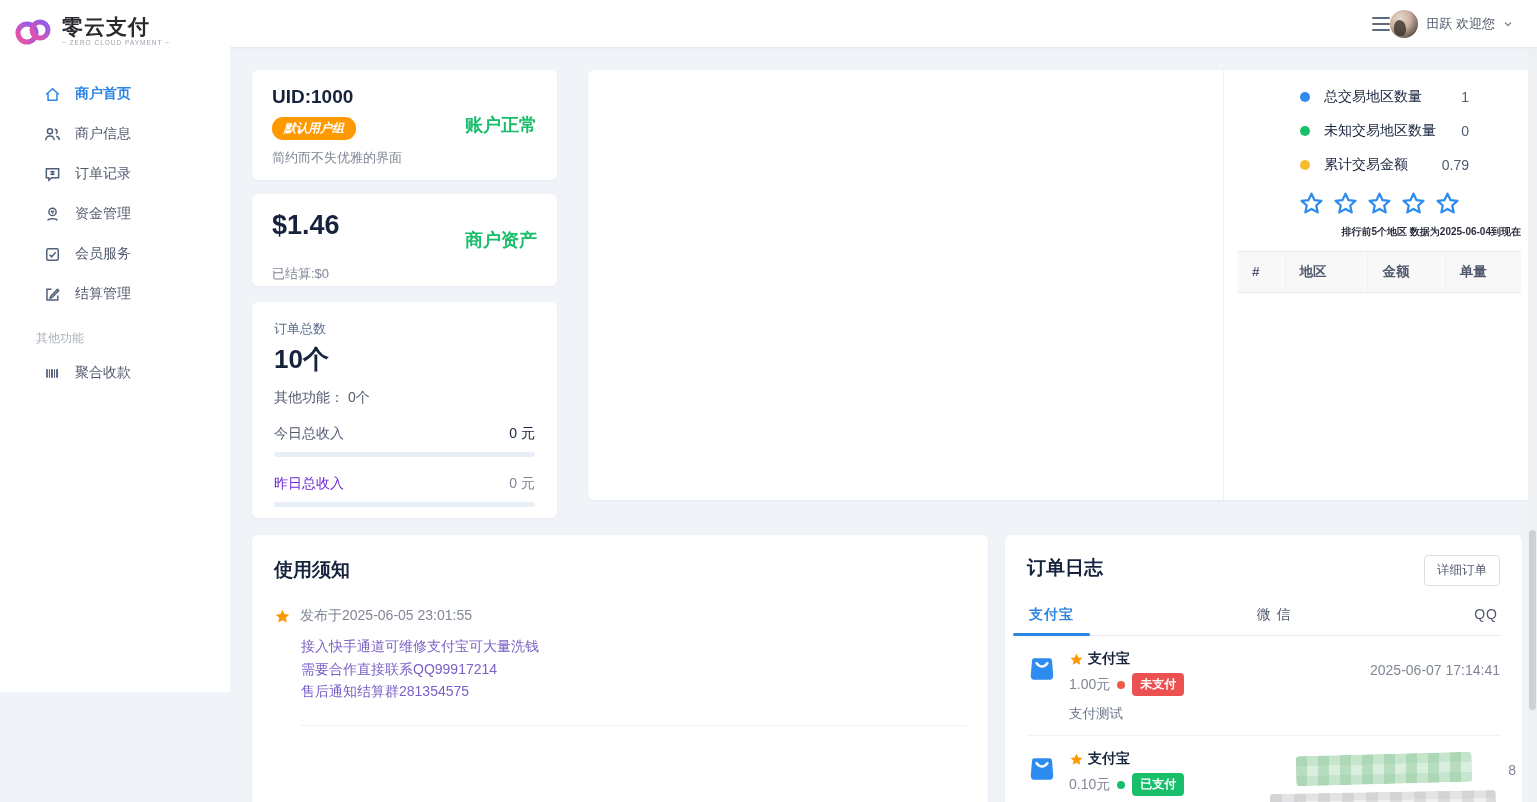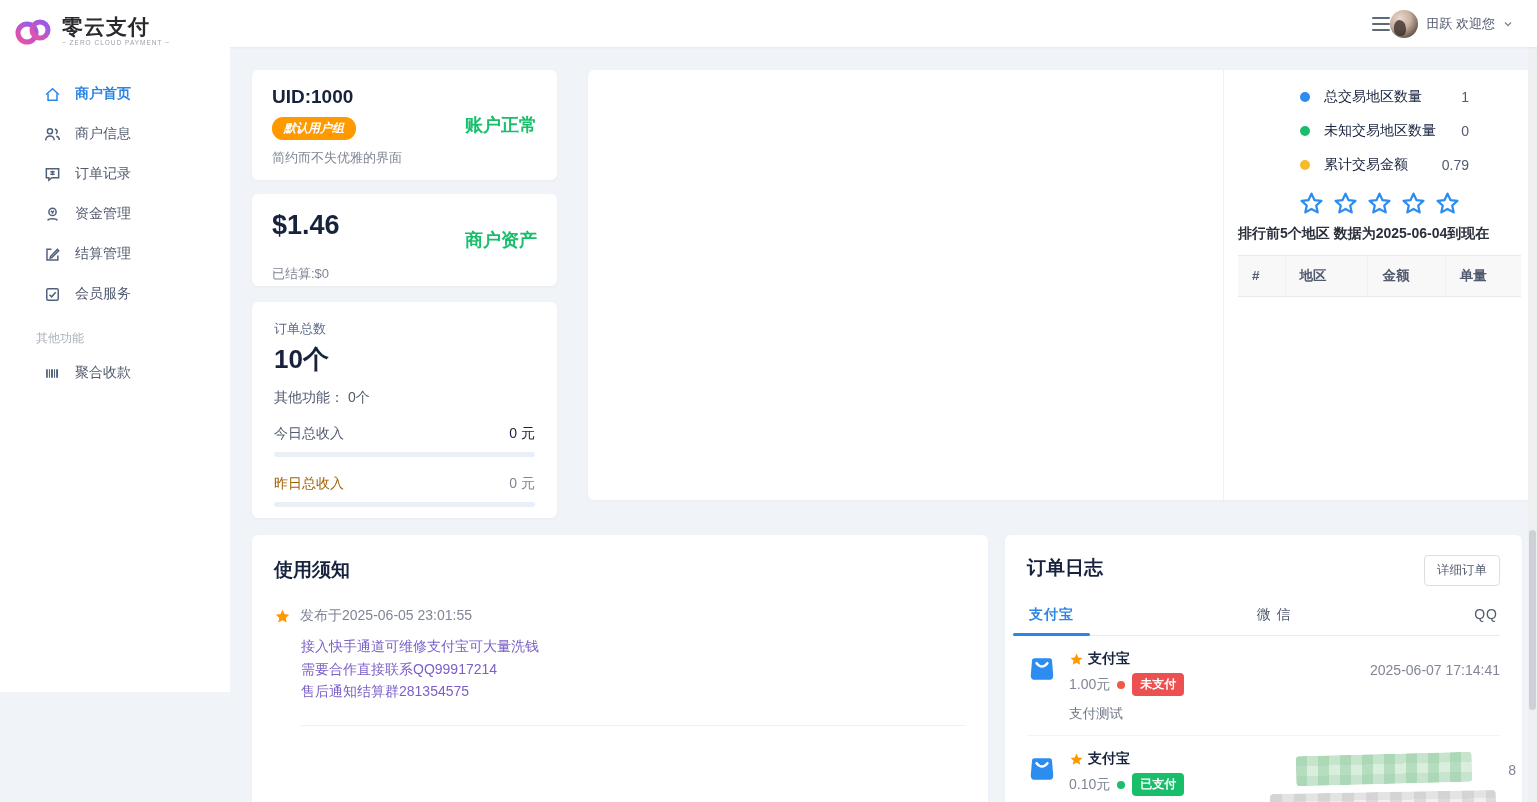--- a/index.html
+++ b/index.html
@@ -44,34 +44,34 @@
   .card-assets { left:22px; top:147px; width:305px; height:92px; padding:16px 20px; }
   .asset-amount { font-size:27px; font-weight:bold; color:#17233d; }
   .asset-settled { margin-top:24px; font-size:13px; color:#808695; }
 
   .card-orders { left:22px; top:255px; width:305px; height:216px; padding:18px 22px; }
   .ord-label { font-size:13px; color:#5a6b8c; }
   .ord-total { font-size:26px; font-weight:bold; color:#17233d; margin-top:4px; }
   .ord-today { font-size:14px; color:#515a6e; margin-top:12px; }
   .ord-row { display:flex; justify-content:space-between; font-size:14px; margin-top:18px; }
   .ord-row .lb1 { color:#515a6e; } .ord-row .vl1 { color:#17233d; }
-  .ord-row.dim .lb1 { color:#a16207; } .ord-row.dim .vl1 { color:#808695; }
+  .ord-row.dim .lb1 { color:#6d28d9; } .ord-row.dim .vl1 { color:#808695; }
   .ord-track { height:5px; background:#e9eff7; border-radius:3px; margin-top:9px; }
 
   
   .card-region { left:358px; top:23px; width:947px; height:430px; }
   .region-map { position:absolute; left:0; top:0; bottom:0; width:636px; border-right:1px solid #f0f1f3; }
   .region-side { position:absolute; right:0; top:0; bottom:0; width:311px; padding:18px 14px 0 14px; }
   .legend-row { display:flex; align-items:center; margin:0 0 16px 0; padding:0 52px 0 62px; }
   .legend-dot { width:10px; height:10px; border-radius:50%; flex:0 0 auto; margin-right:14px; }
   .legend-label { font-size:14px; color:#17233d; font-weight:500; flex:1; }
   .legend-value { font-size:14px; color:#515a6e; }
   .stars { display:flex; justify-content:center; gap:7px; margin-top:12px; }
   .star-o { width:27px; height:27px; color:#2d8cf0; }
-  .region-caption { text-align:left; font-size:14px; font-weight:bold; color:#2a2f3a; margin-top:8px; }
+  .region-caption { text-align:right; font-size:10px; font-weight:bold; color:#2a2f3a; margin-top:8px; }
   .region-table { display:flex; margin-top:12px; border-top:1px solid #e8eaec; border-bottom:1px solid #e8eaec; background:#f8f8f9; }
   .th { height:40px; line-height:40px; font-size:13.5px; font-weight:bold; color:#515a6e; border-right:1px solid #f0f1f3; padding-left:14px; }
   .th:last-child { border-right:none; }
   .th.c0 { width:50px; } .th.c1 { width:88px; } .th.c2 { width:82px; } .th.c3 { width:80px; }
 
   
   .card-notice { left:22px; top:488px; width:736px; height:320px; padding:22px 22px; }
   .sec-title { font-size:19px; font-weight:bold; color:#17233d; }
   .notice-date-row { display:flex; align-items:center; gap:9px; margin-top:24px; }
   .star-f { width:17px; height:17px; color:#ff9900; }
@@ -183,34 +183,34 @@
               <circle cx="8" cy="5.6" r="3.4"></circle>
               <path d="M6.6 4.4 L8 6 L9.4 4.4 M8 6 V7.4"></path>
               <path d="M3.4 13.6 C4.4 11.6 11.6 11.6 12.6 13.6"></path>
             </svg>
         </span>
         <span>资金管理</span>
       </div>
       <div class="menu-item">
         <span class="mi-icon">
           <svg width="17" height="17" viewBox="0 0 16 16" fill="none" stroke="currentColor" stroke-width="1.4">
+              <rect x="2.6" y="2.6" width="10.8" height="10.8" rx="1.4"></rect>
+              <path d="M5.2 8.2 L7.2 10.2 L11 5.8"></path>
+            </svg>
+        </span>
+        <span>会员服务</span>
+      </div>
+      <div class="menu-item">
+        <span class="mi-icon">
+          <svg width="17" height="17" viewBox="0 0 16 16" fill="none" stroke="currentColor" stroke-width="1.4">
               <path d="M13 9 V13.2 H2.8 V3 H7"></path>
               <path d="M6.2 9.8 L12.6 3.2 L13.8 4.4 L7.4 11 L5.8 11.4 Z"></path>
             </svg>
         </span>
         <span>结算管理</span>
-      </div>
-      <div class="menu-item">
-        <span class="mi-icon">
-          <svg width="17" height="17" viewBox="0 0 16 16" fill="none" stroke="currentColor" stroke-width="1.4">
-              <rect x="2.6" y="2.6" width="10.8" height="10.8" rx="1.4"></rect>
-              <path d="M5.2 8.2 L7.2 10.2 L11 5.8"></path>
-            </svg>
-        </span>
-        <span>会员服务</span>
       </div>
 
       <div class="menu-section">其他功能</div>
 
       <div class="menu-item">
         <span class="mi-icon">
           <svg width="17" height="17" viewBox="0 0 16 16" fill="currentColor">
               <rect x="2" y="4" width="1.6" height="8"></rect>
               <rect x="4.6" y="4" width="1" height="8"></rect>
               <rect x="6.6" y="4" width="1.8" height="8"></rect>

